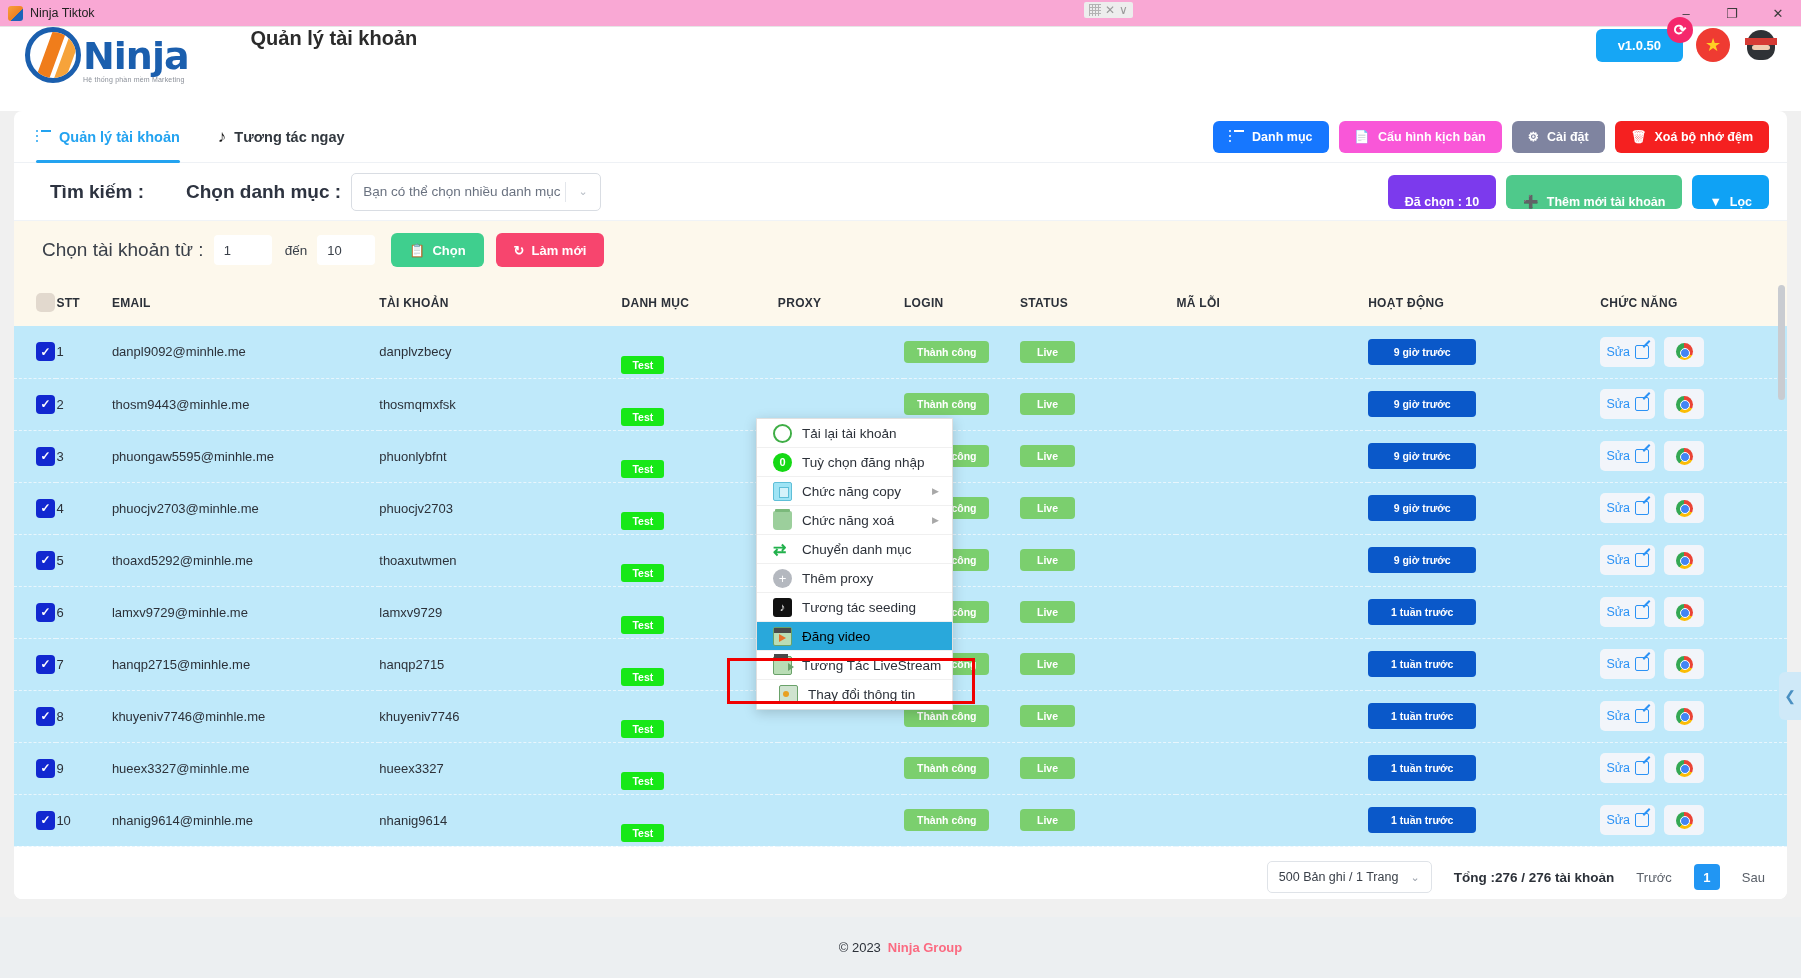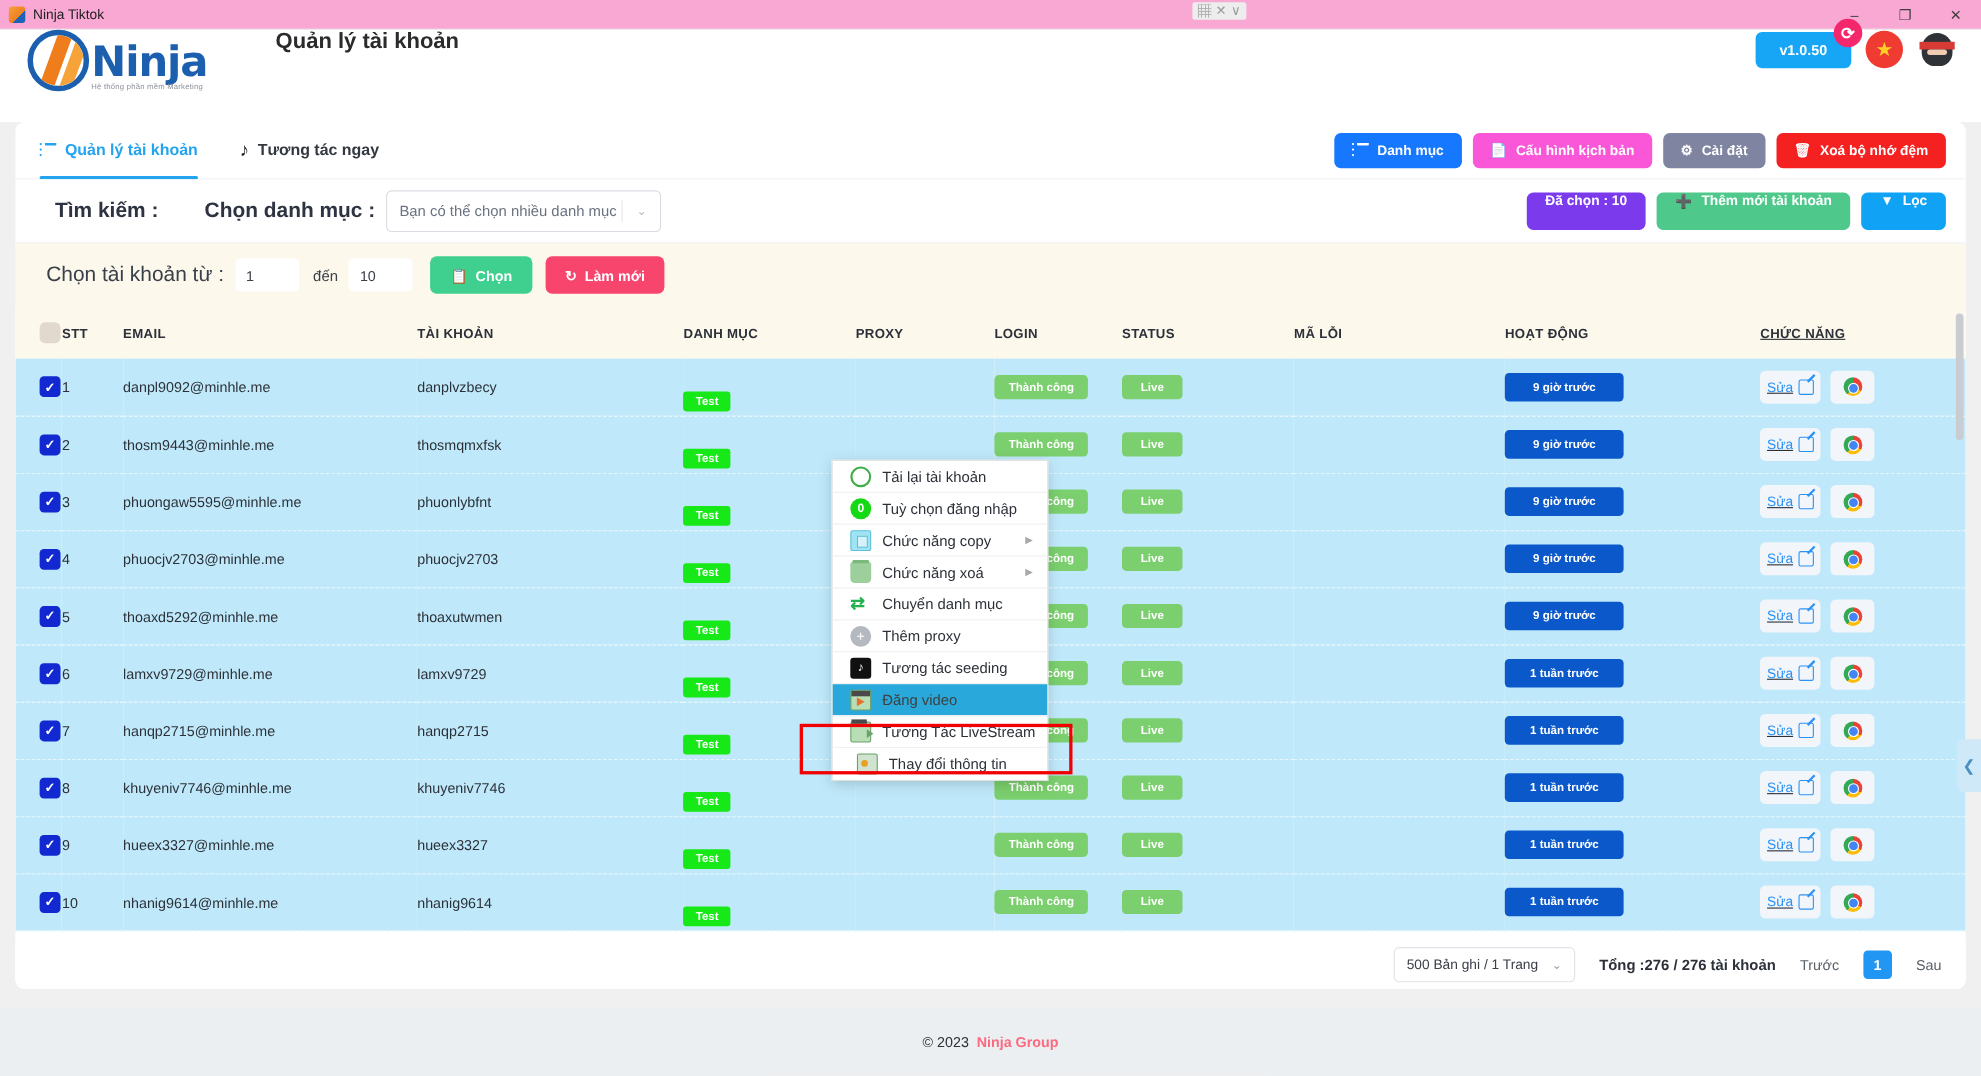--- a/index.html
+++ b/index.html
@@ -176,21 +176,21 @@
   .cat-select {
     margin-left: 10px; width: 250px; height: 38px;
     border: 1px solid #d9dde3; border-radius: 5px; background: #fff;
     display: flex; align-items: center; font-size: 13.5px; color: #6a7280;
   }
   .cat-select span.txt { padding-left: 11px; flex: 1; }
   .cat-select .div { width:1px; height: 20px; background: #e3e6eb; }
   .cat-select .chev { width: 34px; display:flex; align-items:center; justify-content:center; color:#b6bcc5; font-size: 11px; }
   .searchbar-actions { margin-left: auto; display: flex; gap: 10px; margin-right: 18px; }
   .sbtn {
-    display:flex; align-items:flex-start; gap:8px; height:34px; padding:0 17px;
+    display:flex; align-items:flex-end; gap:8px; height:34px; padding:0 17px;
     border-radius: 6px; font-size: 12.5px; font-weight: 700; color:#fff; white-space: nowrap;
   }
   .sbtn.purple { background:#7c3aed; }
   .sbtn.green  { background:#4fc98b; }
   .sbtn.sky    { background:#0fa2f5; }
 
   
   .rangerow {
     position: absolute; top: 221px; left: 14px; width: 1773px; height: 58px;
     background: #fdf8ec; display: flex; align-items: center;
@@ -224,21 +224,21 @@
   .c-chk  { width: 42px;  padding-left: 22px; }
   .c-stt  { width: 55px;  }
   .c-mail { width: 265px; }
   .c-acc  { width: 240px; }
   .c-cat  { width: 155px; }
   .c-prox { width: 125px; }
   .c-log  { width: 115px; }
   .c-stat { width: 155px; }
   .c-err  { width: 190px; }
   .c-act  { width: 230px; }
-  .c-fn   { width: 185px; text-decoration: underline; }
+  .c-fn   { width: 185px; }
 
   tbody tr { height: 52px; background: #bfe9fa; }
   tbody td { font-size: 13px; color: #2c3139; border-bottom: 1px dashed #e8f6fd; }
   .chkbox {
     width: 19px; height: 19px; border-radius: 4px; background: #1228d0;
     display: flex; align-items: center; justify-content: center;
     color: #fff; font-size: 12px; font-weight: 700;
   }
   .hd-chk {
     width: 19px; height: 19px; border-radius: 5px; background: #e2d9ce;
@@ -327,21 +327,21 @@
     position: absolute; left: 756px; top: 418px; width: 197px;
     background: #fff; border: 1px solid #e0e0e0;
     box-shadow: 0 3px 12px rgba(0,0,0,.18); z-index: 50;
   }
   .ctxitem {
     height: 29px; display: flex; align-items: center; gap: 10px;
     padding-left: 16px; font-size: 13.5px; color: #2c3139;
     border-bottom: 1px solid #f0f0f0; position: relative;
   }
   .ctxitem:last-child { border-bottom: none; padding-left: 22px; }
-  .ctxitem.sel { background: #29a8db; color: #404040; }
+  .ctxitem.sel { background: #29a8db; color: #000000; }
   .ctxitem .arrow {
     position: absolute; right: 13px; color: #a8a8a8; font-size: 9px;
   }
   .cico { width: 19px; height: 19px; flex: none; position: relative; }
   .cico-reload { border: 2.5px solid #3fae46; border-radius: 50%; }
   .cico-reload::after{content:"";position:absolute;left:3px;top:1px;width:8px;height:8px;border:2px solid #fff;border-radius:50%;}
   .cico-login { border-radius:50%; background:#14d914; color:#fff; font-size:11px; display:flex;align-items:center;justify-content:center;font-weight:700;}
   .cico-copy { background:#9fe4f5; border:1px solid #5fbfd8; border-radius:2px; }
   .cico-copy::after{content:"";position:absolute;left:5px;top:4px;right:2px;bottom:2px;background:#d5f2fa;border:1px solid #5fbfd8;}
   .cico-trash { background:#9ccf9c; border-radius:2px 2px 4px 4px; }

